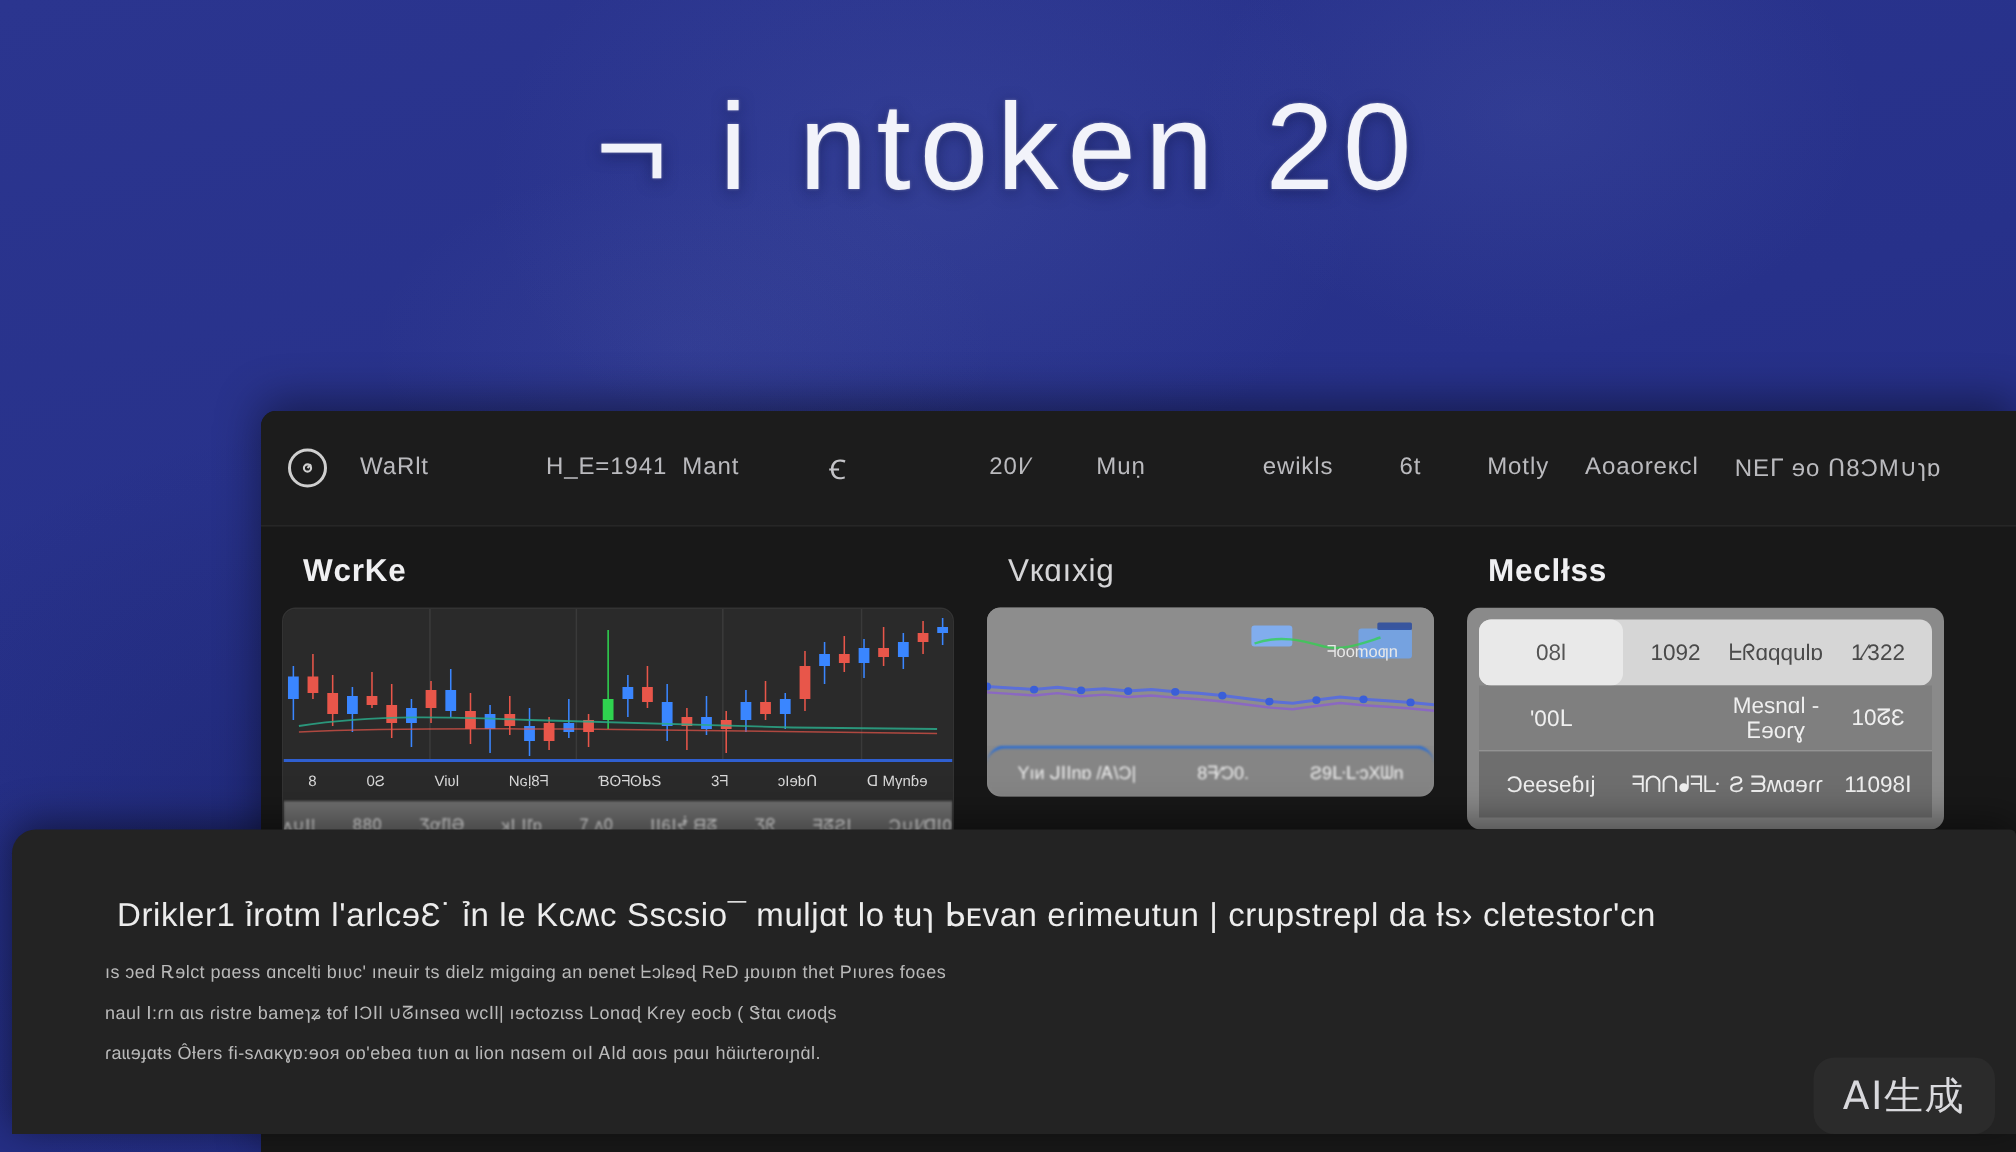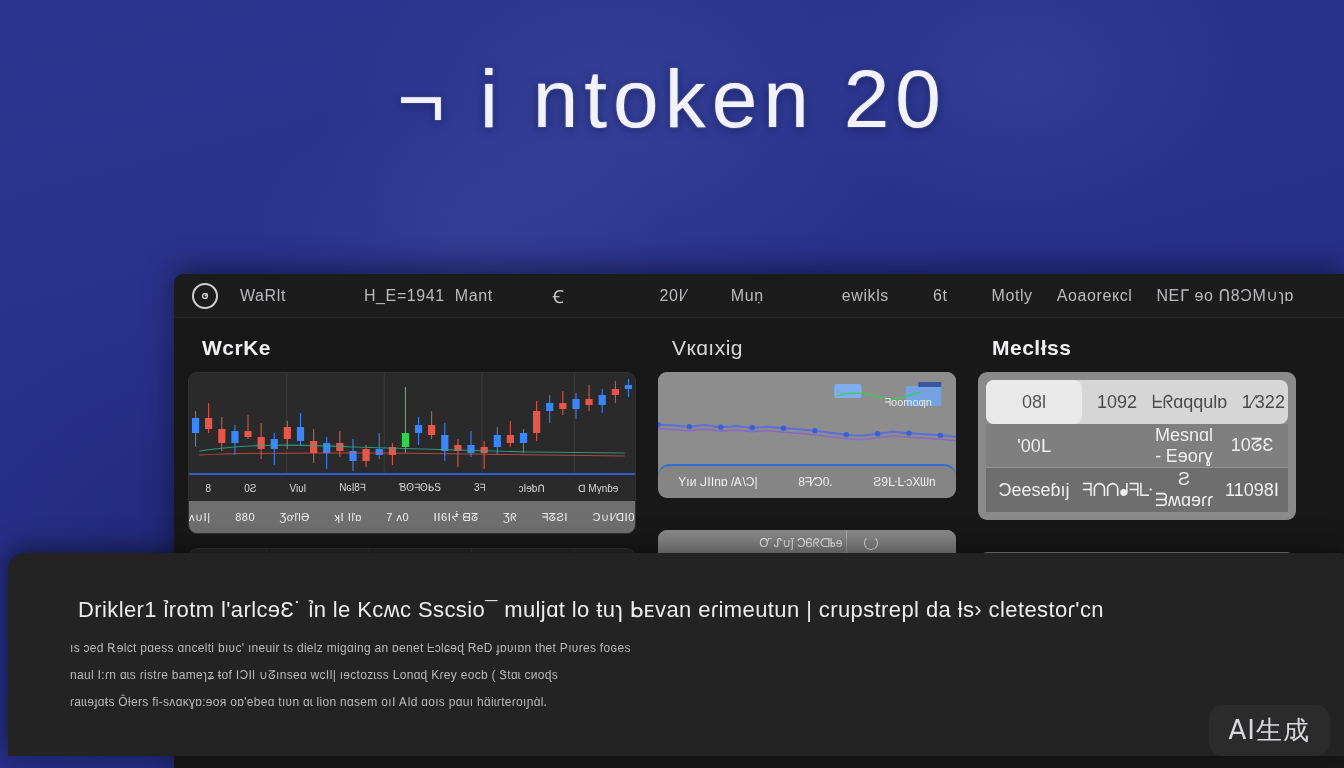--- a/index.html
+++ b/index.html
@@ -42,21 +42,21 @@
     position:absolute;
     left:174px; top:274px; width:1170px; height:494px;
     background:#181818;
     border-top-left-radius:10px;
     overflow:hidden;
     box-shadow:0 -6px 30px rgba(0,0,0,0.45);
   }
 
   
   .nav {
-    height:44px;
+    height:77px;
     background:#1c1c1c;
     display:flex; align-items:center;
     padding:0 18px;
     border-bottom:1px solid #262626;
     position:relative;
   }
   .nav-logo {
     width:26px; height:26px; border-radius:50%;
     border:2px solid #cfcfcf;
     display:flex; align-items:center; justify-content:center;
@@ -152,21 +152,21 @@
     display:flex; align-items:center; justify-content:space-around;
     color:#f0f0f0; font-size:12px; filter:blur(0.55px);border-radius:12px;
   }
 
   
   .list-wrap { padding:8px; background:#8a8a8a; }
   .list-row {
     display:flex; align-items:center;
     height:44px;
     color:#efefef;
-    font-size:18px;
+    font-size:15px;
     filter:blur(0.5px);
     border-bottom:1px solid rgba(255,255,255,0.16);
   }
   .list-row:last-child { border-bottom:none; }
   .list-row.highlight {
     background:#d6d6d6; color:#4a4a4a;
     border-radius:8px; border-bottom:none;
   }
   .list-row .c1 { width:96px; text-align:center; flex:none; }
   .list-row .c2 { width:70px; text-align:center; flex:none; }

